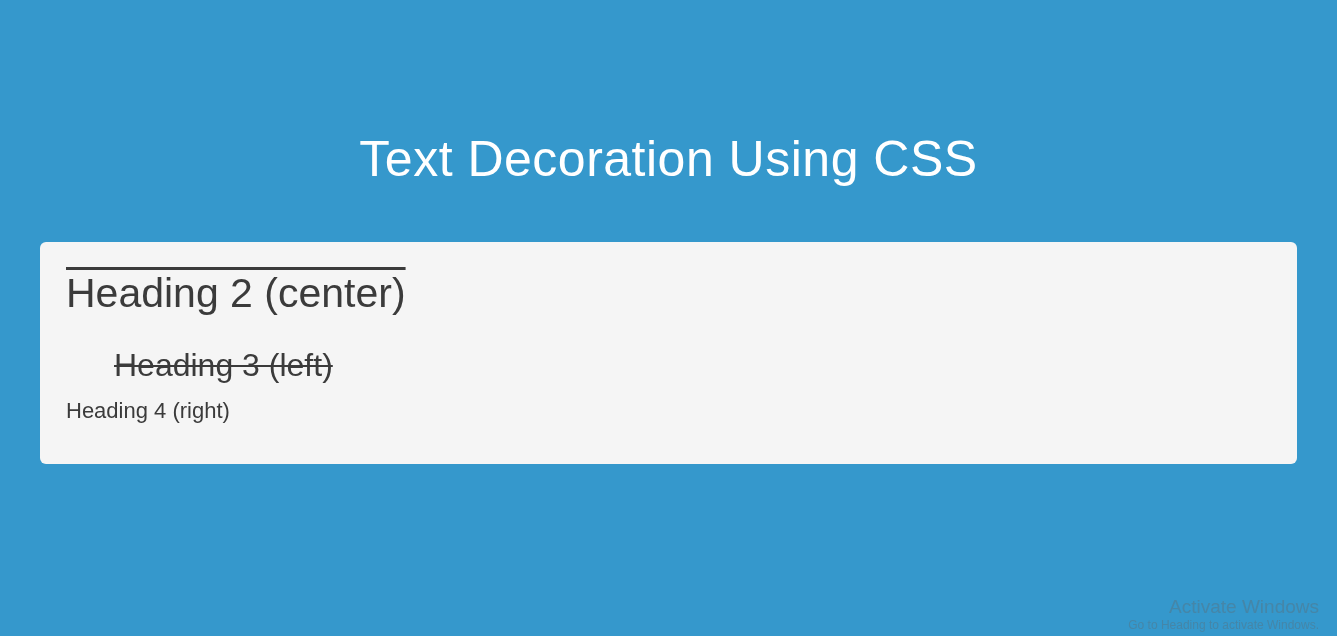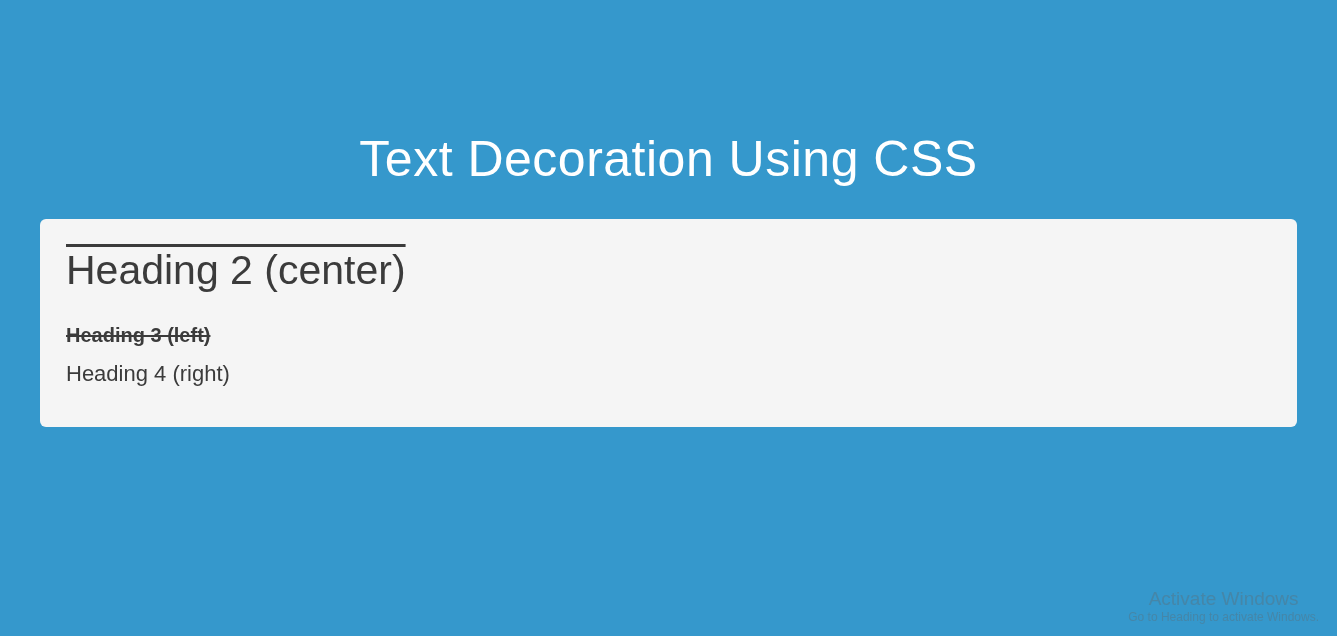--- a/index.html
+++ b/index.html
@@ -14,57 +14,58 @@
       height: 636px;
       position: relative;
       overflow: hidden;
     }
     .page-title {
       color: #ffffff;
       text-align: center;
       font-size: 50px;
       font-weight: 400;
       padding-top: 130px;
-      padding-bottom: 31px;
+      padding-bottom: 54px;
       letter-spacing: 0.5px;
     }
     .content-box {
       background: #f5f5f5;
       margin: 0 40px;
       border-radius: 6px;
       padding: 28px 26px 40px 26px;
     }
     .heading2 {
       font-size: 41px;
       font-weight: 400;
       color: #3b3b3b;
       text-decoration: overline;
       text-decoration-thickness: 3px;
       margin-bottom: 30px;
       display: inline-block;
     }
     .heading3 {
-      font-size: 20px;
-      font-weight: 700;
+      font-size: 32px;
+      font-weight: 400;
       color: #3b3b3b;
       text-decoration: line-through;
       text-decoration-thickness: 2px;
       margin-bottom: 14px;
+      margin-left: 48px;
     }
     .heading4 {
       font-size: 22px;
       font-weight: 400;
       color: #3b3b3b;
       text-decoration-thickness: 1px;
     }
     .watermark {
       position: absolute;
-      bottom: 12px;
+      bottom: 4px;
       right: 18px;
-      text-align: center;
+      text-align: right;
       color: rgba(100,100,100,0.35);
       font-family: "Segoe UI", Arial, sans-serif;
     }
     .watermark .wm1 {
       font-size: 19px;
       font-weight: 400;
       margin-bottom: 0px;
     }
     .watermark .wm2 {
       font-size: 12px;

